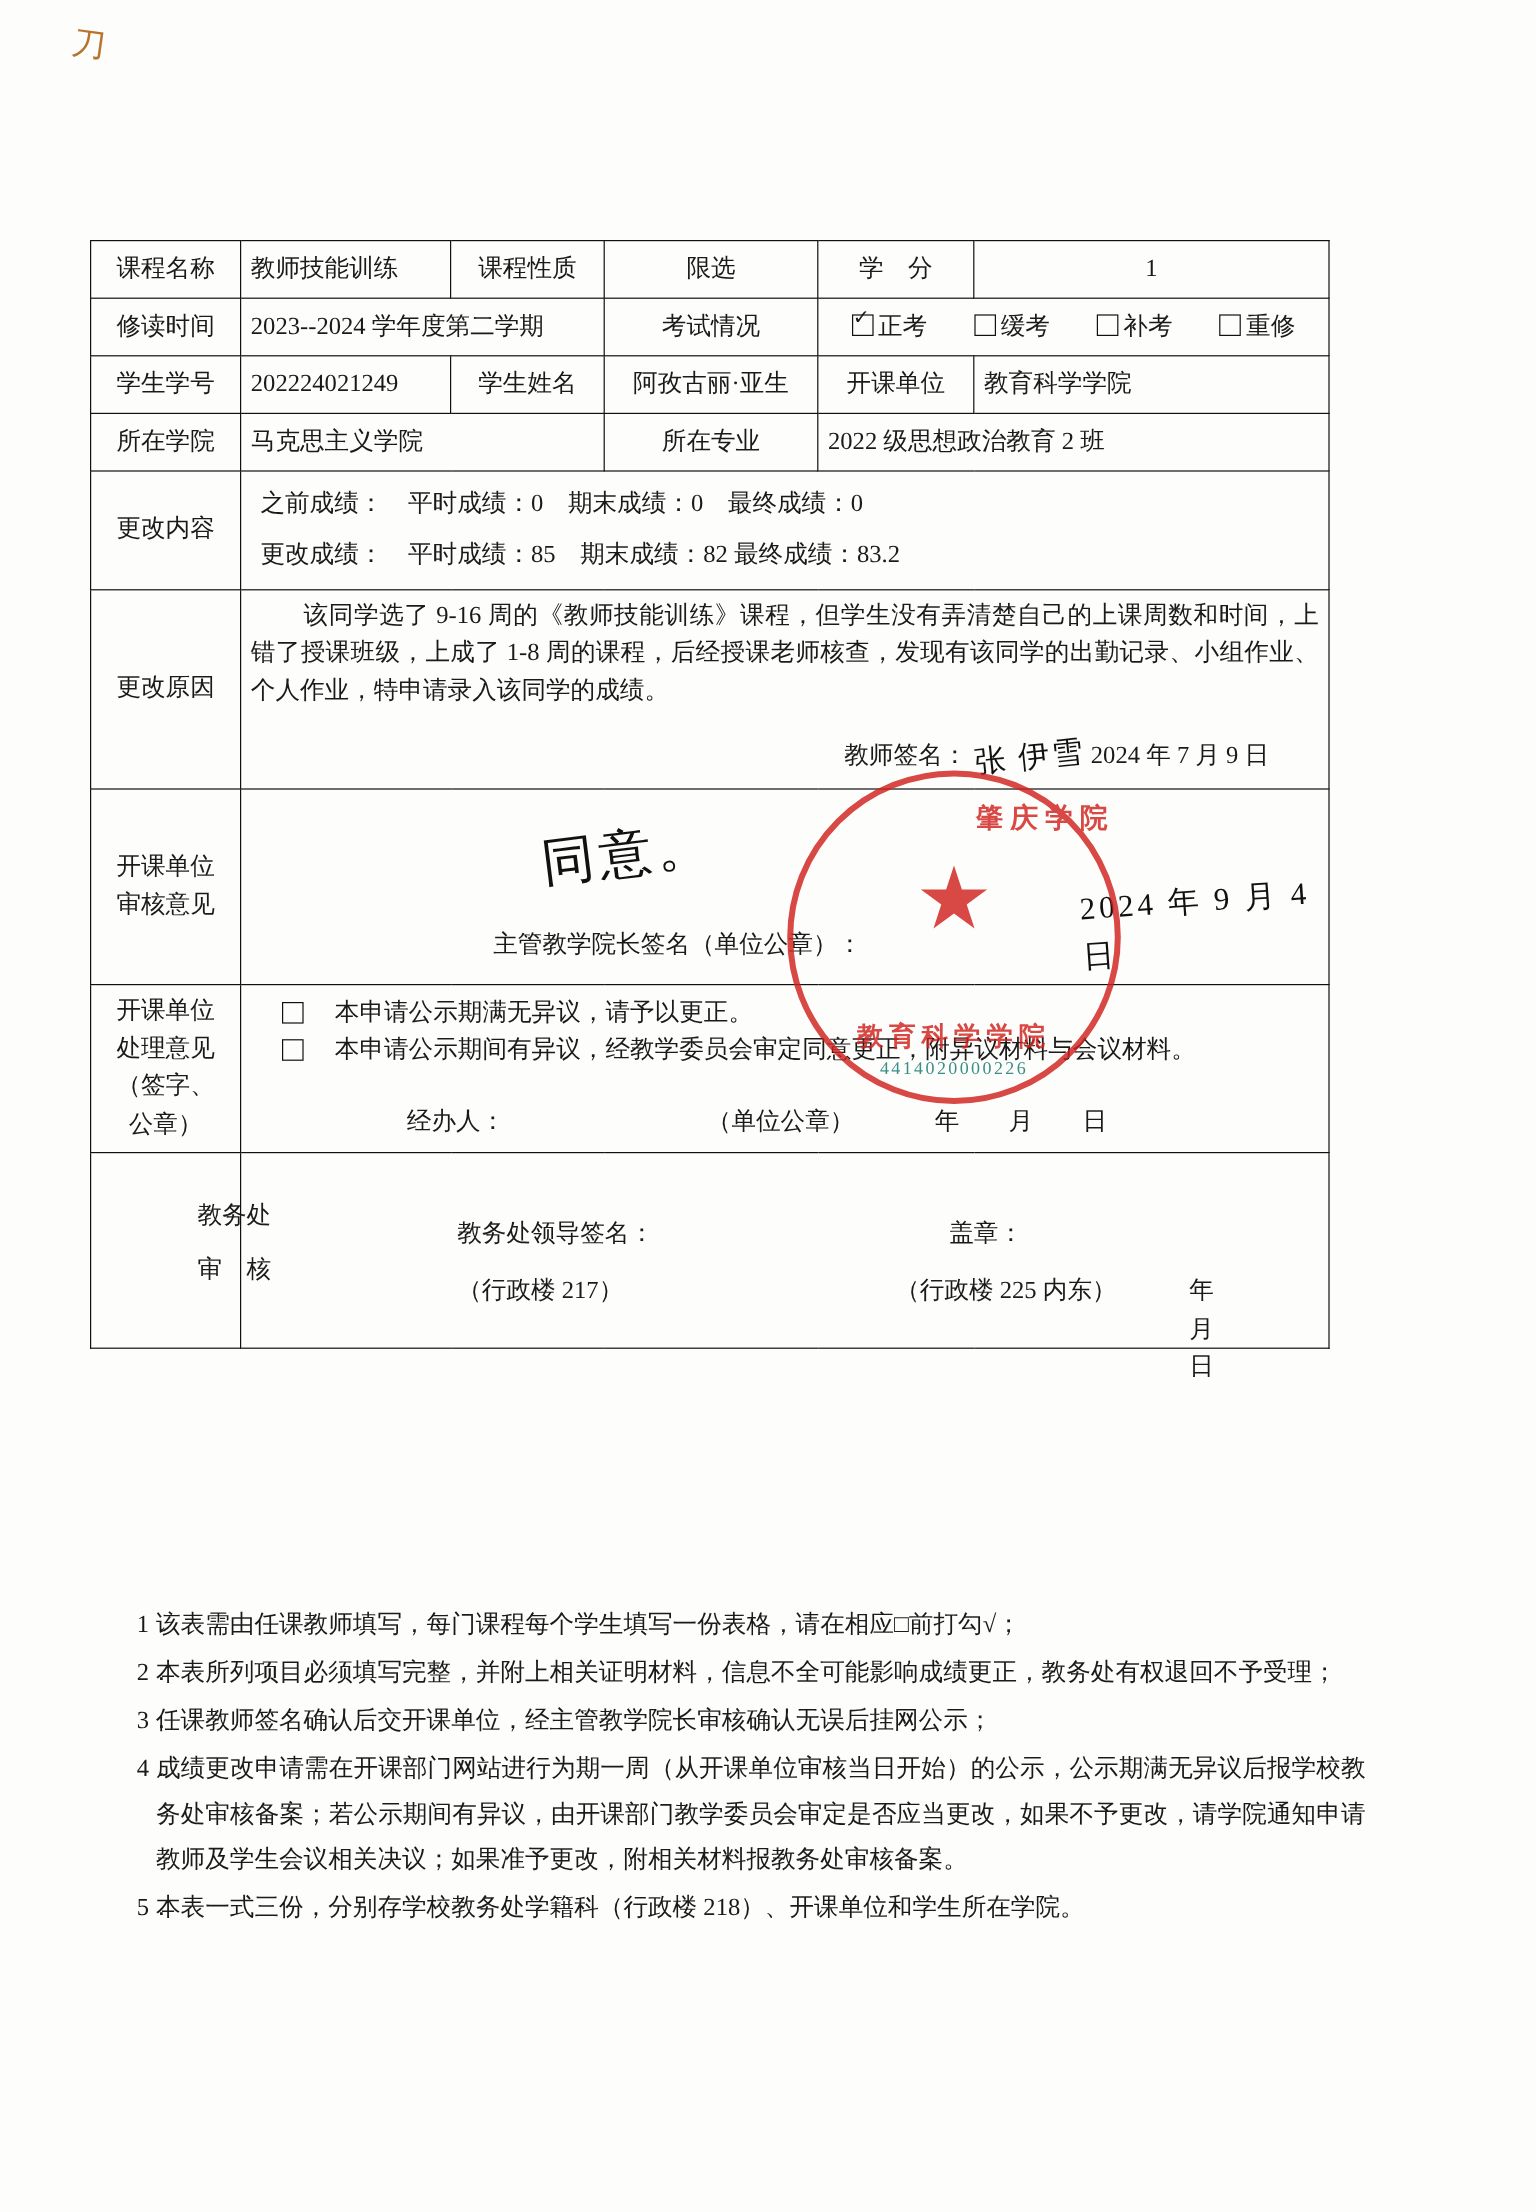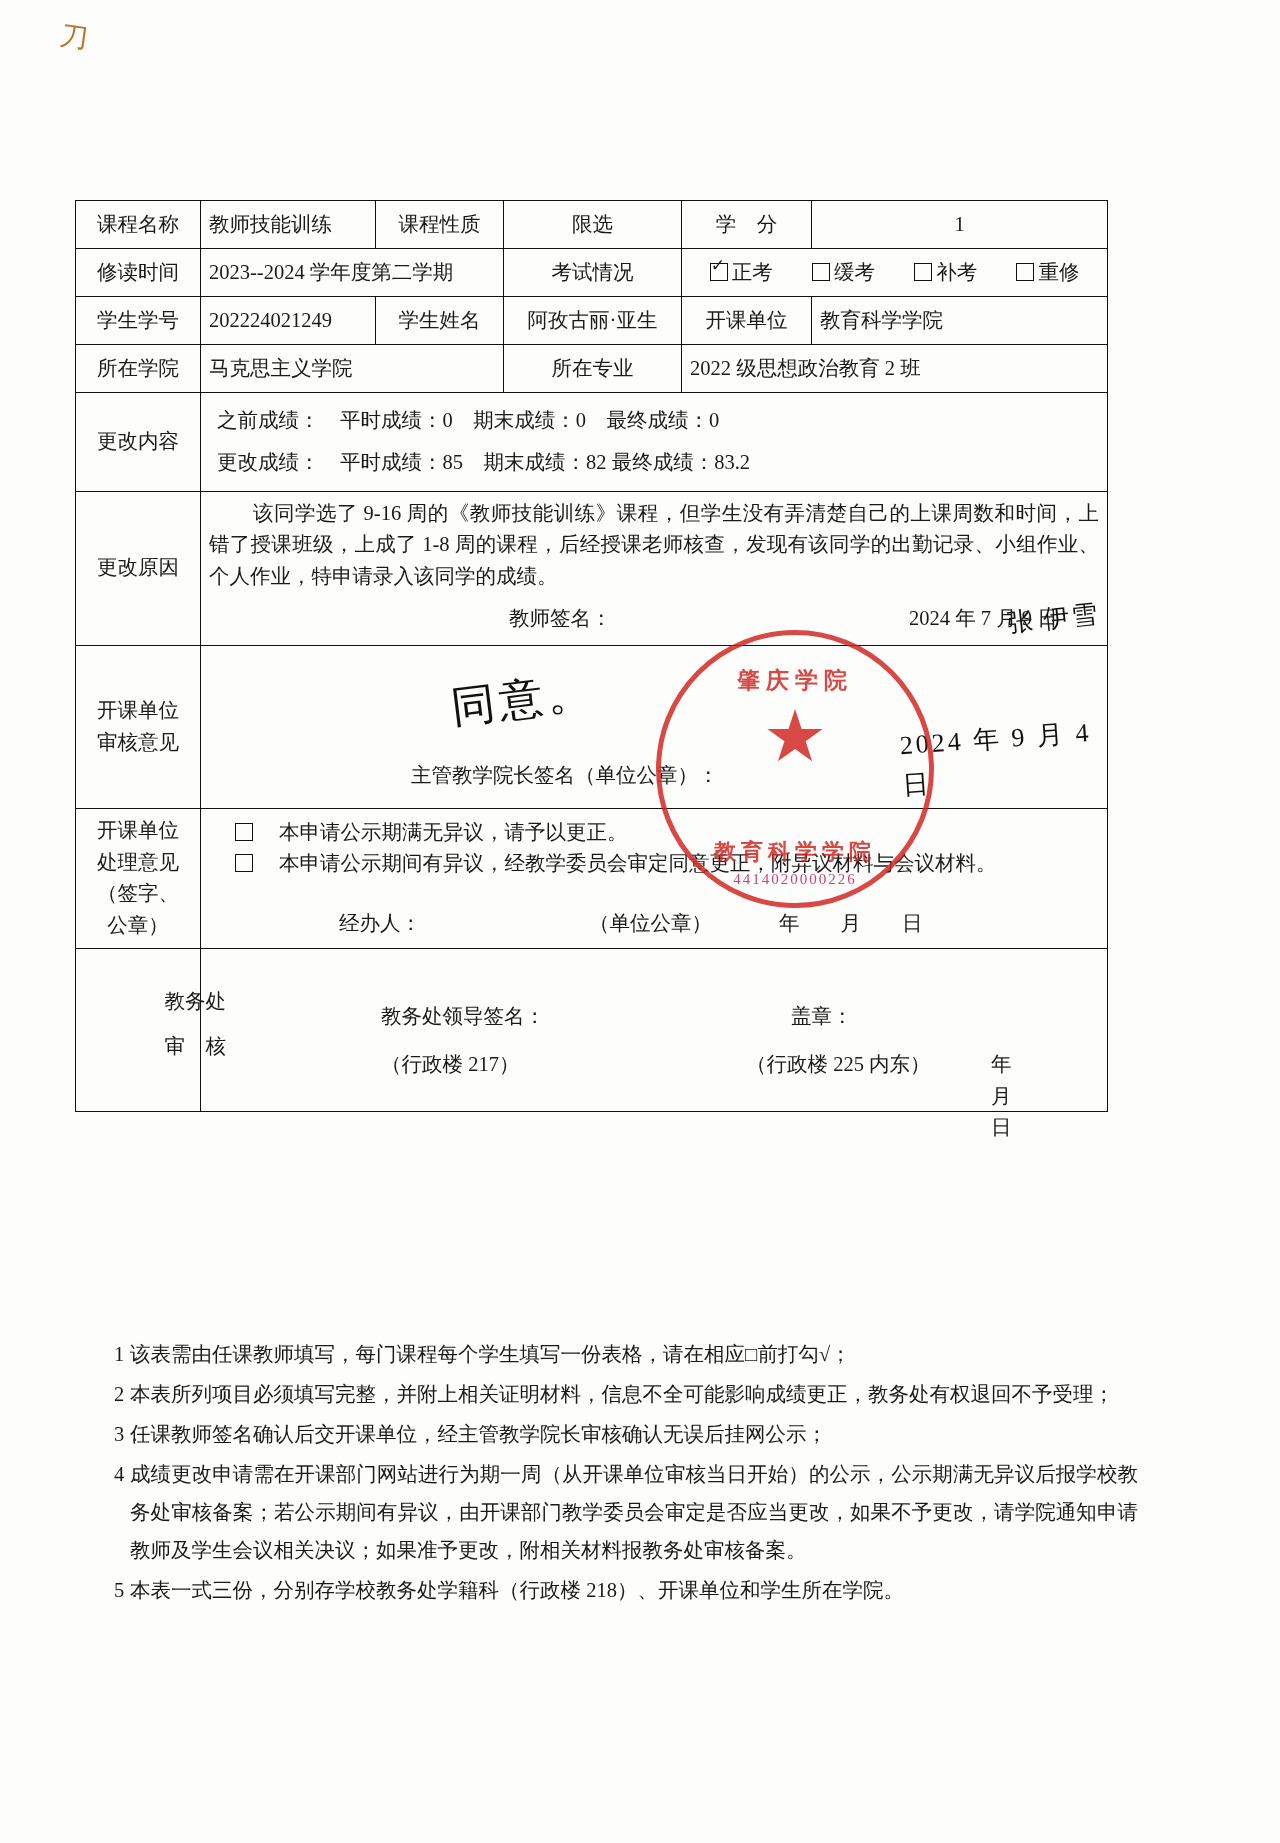--- a/index.html
+++ b/index.html
@@ -62,24 +62,24 @@
   .lbl { text-align: center; white-space: nowrap; }
   .rowh { height: 48px; }
   .kv { font-size: 20.5px; }
   .reason-cell {
     padding: 14px 16px 10px 16px;
     line-height: 2.0;
     text-align: justify;
   }
   .reason-indent { text-indent: 44px; }
   .sig-line {
-    margin-top: 6px;
+    margin-top: 18px;
     display: flex;
     align-items: center;
-    justify-content: space-between;
+    justify-content: center;
     padding-left: 300px;
     position: relative;
     height: 40px;
   }
   .sig-date { position: absolute; left: 700px; top: 4px; }
   .handwrite-sig {
     font-family: "Liberation Serif", serif;
     color: #111;
     font-size: 26px;
     transform: rotate(-6deg);
@@ -139,44 +139,44 @@
     line-height: 0;
   }
   .stamp .star span {
     position: absolute;
     left: -36px; top: -32px;
     width: 72px;
     text-align: center;
   }
   .stamp .arc-top {
     position: absolute;
-    left: 0; top: 28px;
+    left: 0; top: 17px;
     width: 268px;
-    text-align: center;
+    text-align: right;
     color: #d0211c;
     font-size: 23px;
     letter-spacing: 6px;
     font-weight: bold;
   }
   .stamp .arc-bottom {
     position: absolute;
     left: 0; bottom: 34px;
     width: 268px;
     text-align: center;
     color: #d0211c;
     font-size: 22px;
     letter-spacing: 5px;
     font-weight: bold;
   }
   .stamp .arc-num {
     position: absolute;
     left: 0; bottom: 12px;
     width: 268px;
     text-align: center;
-    color: #be185d;
+    color: #0f766e;
     font-size: 15px;
     letter-spacing: 2px;
   }
   .opt-cell { padding: 12px 14px; line-height: 1.9; }
   .opt-row { display: flex; align-items: flex-start; }
   .cbox {
     display: inline-block;
     width: 16px; height: 16px;
     border: 1.6px solid #111;
     margin: 6px 26px 0 26px;

